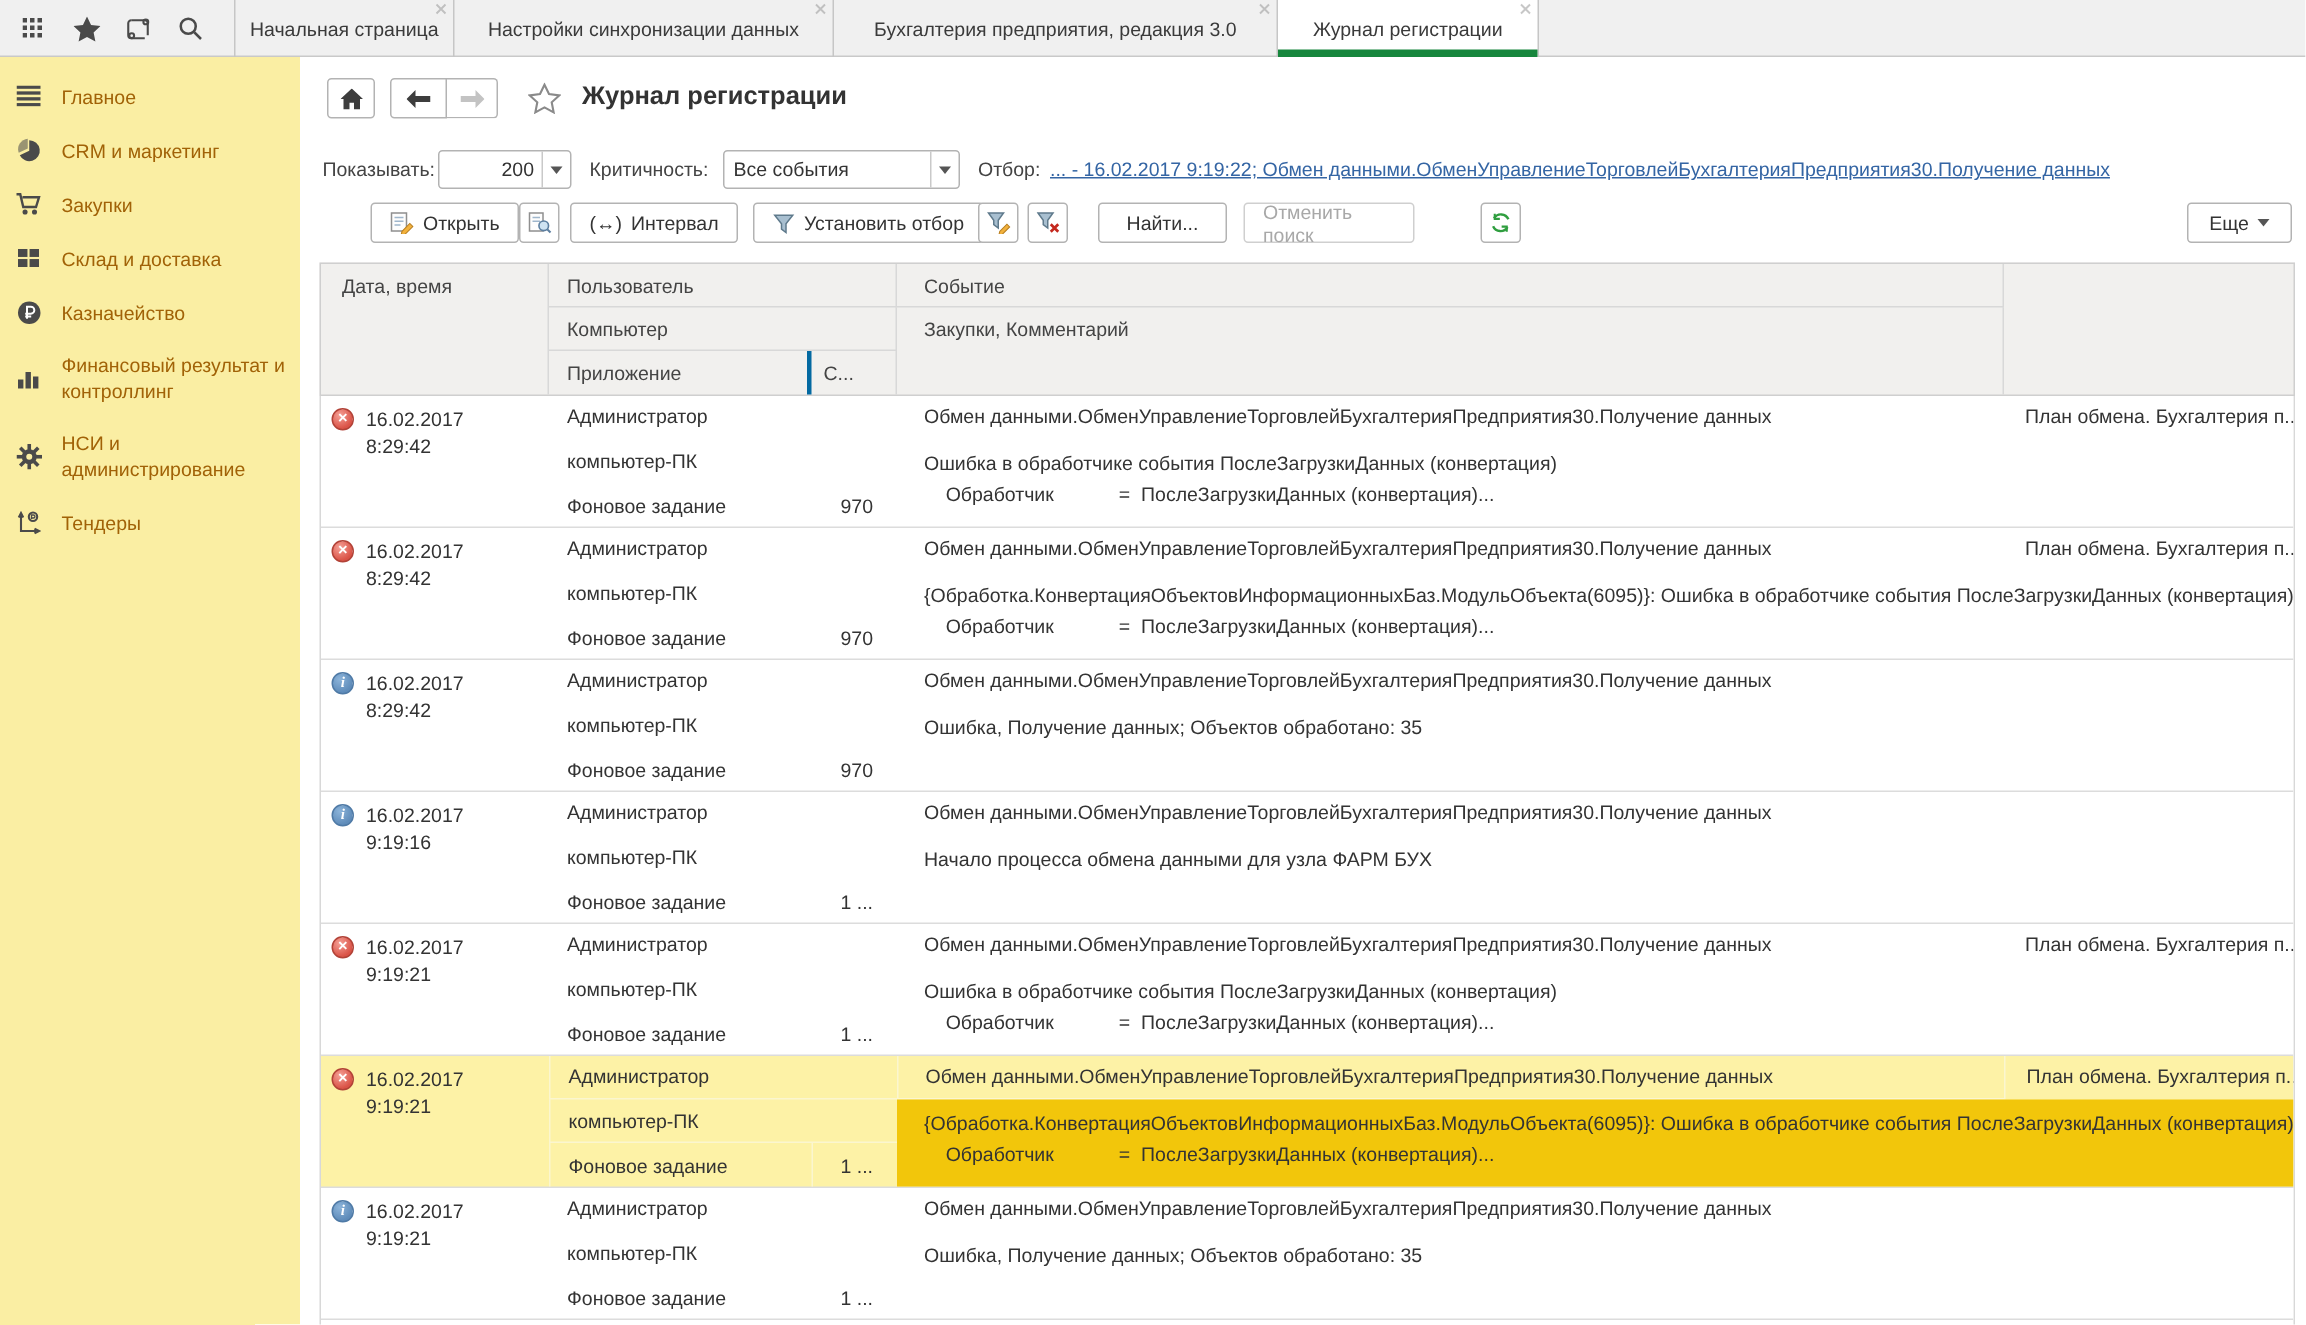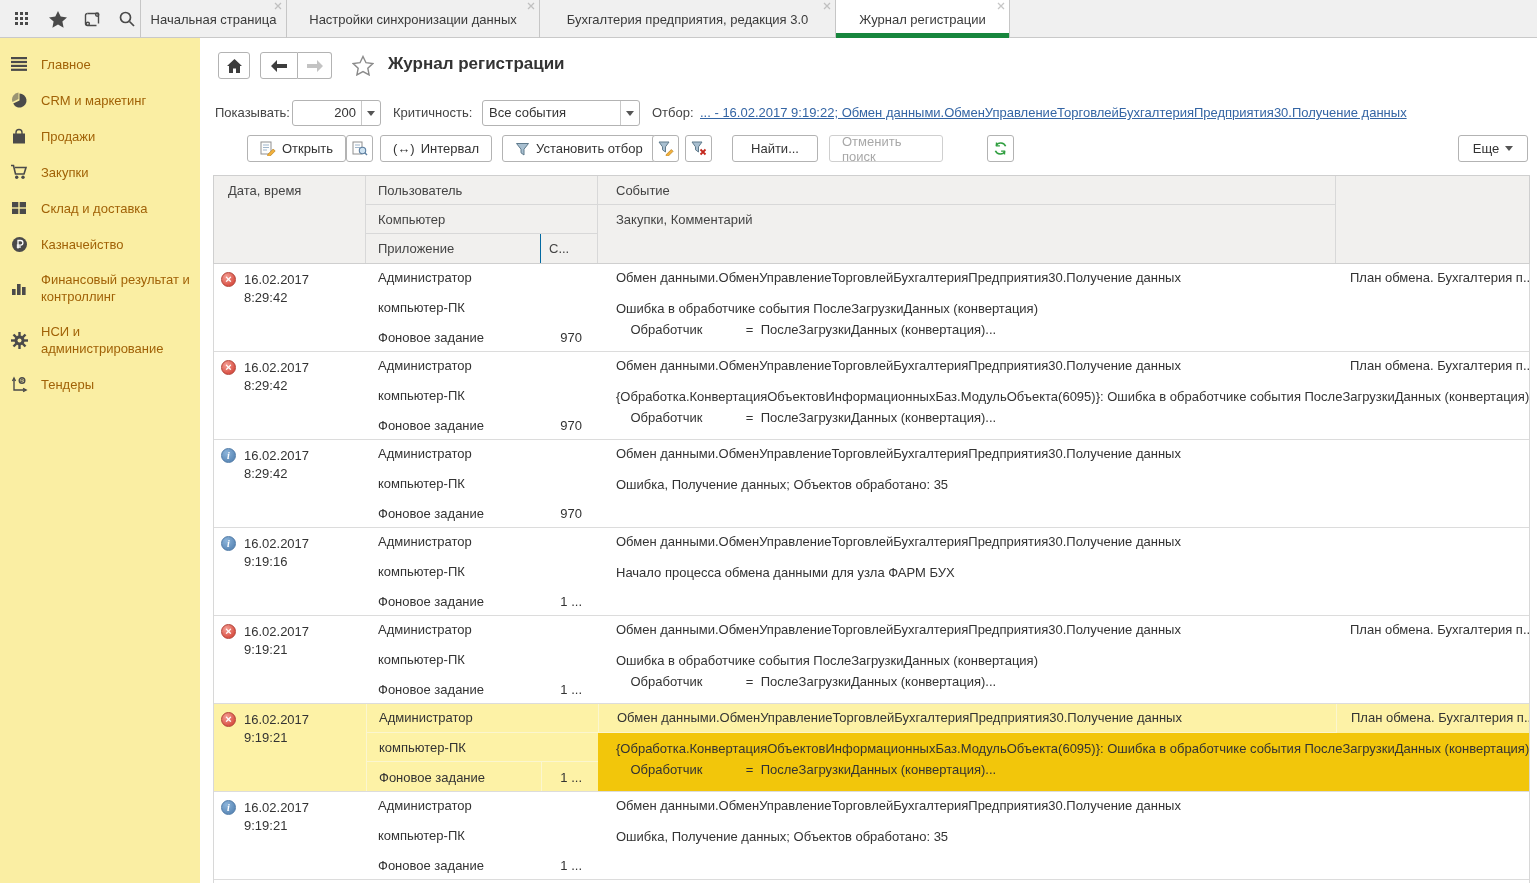--- a/index.html
+++ b/index.html
@@ -8,21 +8,21 @@
     font-family:"Liberation Sans","DejaVu Sans",sans-serif;
     font-size:13px;color:#333;background:#fff;
     -webkit-font-smoothing:antialiased;
   }
   
   .topbar{position:absolute;left:0;top:0;width:1537px;height:38px;background:#f0f0f0;border-bottom:1px solid #c9c9c9;box-sizing:border-box;}
   .top-icons{position:absolute;left:0;top:0;height:38px;width:138px;display:flex;align-items:center;justify-content:space-around;padding:0 6px;}
   .tbi{display:inline-flex;width:22px;height:22px;align-items:center;justify-content:center;cursor:pointer;}
   .tabs{position:absolute;left:140px;top:0;height:38px;display:flex;}
   .tab{position:relative;height:38px;box-sizing:border-box;border-right:1px solid #c6c6c6;display:flex;align-items:center;justify-content:center;color:#3a3a3a;cursor:pointer;background:transparent;}
-  .tab:first-child{border-left:1px solid #c6c6c6;}
+  .tab:first-child{border-left:1px solid #c6c6c6;margin-left:16px;}
   .tab:nth-child(1){width:147px;}
   .tab:nth-child(2){width:253px;}
   .tab:nth-child(3){width:296px;}
   .tab:nth-child(4){width:174px;}
   .tab.active{background:#fff;}
   .tab.active::after{content:"";position:absolute;left:0;right:0;bottom:0;height:5px;background:#17863d;}
   .tab-close{position:absolute;top:2px;right:4px;width:8px;height:8px;opacity:.55;}
   
   .sidebar{position:absolute;left:0;top:38px;width:200px;height:845px;background:#faeea3;box-sizing:border-box;padding-top:8px;}
   .side-item{display:flex;align-items:center;gap:13px;padding:9px 10px 9px 10px;cursor:pointer;color:#a16207;line-height:17px;}
@@ -59,21 +59,21 @@
   .icon-btn{padding:0 !important;width:27px;}
   .btn.disabled{color:#a8a8a8;border-color:#cfcfcf;cursor:default;}
   .more-btn{position:absolute;right:9px;top:0;width:70px;height:27px;gap:8px;}
   
   .table{position:absolute;left:13px;top:137px;right:7px;bottom:0;}
   .thead{display:grid;grid-template-columns:30px 122px 175px 57px 738px 1fr;grid-template-rows:29px 29px 29px;background:#f1f0ee;border:1px solid #cfcfcf;box-sizing:border-box;color:#444;}
   .th{padding:7px 0 0 12px;box-sizing:border-box;cursor:pointer;white-space:nowrap;overflow:hidden;}
   .th-datetime{grid-area:1/1/4/3;border-right:1px solid #d8d8d8;padding-left:14px;}
   .th-user{grid-area:1/3/2/5;border-right:1px solid #d8d8d8;border-bottom:1px solid #d8d8d8;}
   .th-computer{grid-area:2/3/3/5;border-right:1px solid #d8d8d8;border-bottom:1px solid #d8d8d8;}
-  .th-app{grid-area:3/3/4/4;border-right:1px solid #0369a1;}
+  .th-app{grid-area:3/3/4/4;border-right:3px solid #0369a1;}
   .th-session{grid-area:3/4/4/5;border-right:1px solid #d8d8d8;padding-left:8px;}
   .th-event{grid-area:1/5/2/6;border-right:1px solid #d8d8d8;border-bottom:1px solid #d8d8d8;padding-left:18px;}
   .th-data{grid-area:2/5/4/6;border-right:1px solid #d8d8d8;padding-left:18px;}
   .th-meta{grid-area:1/6/2/7;border-bottom:1px solid #d8d8d8;padding-left:14px;}
   .th-meta-rest{grid-area:2/6/4/7;}
   .tbody{border-left:1px solid #d8d8d8;border-right:1px solid #d8d8d8;overflow:hidden;position:relative;height:620px;}
   .trow{display:grid;grid-template-columns:30px 122px 175px 57px 738px 1fr;grid-template-rows:29px 29px 29px;border-bottom:1px solid #dcdcdc;background:#fff;cursor:pointer;}
   .c-datetime{grid-area:1/1/4/3;position:relative;padding:7px 0 0 30px;box-sizing:border-box;}
   .r-date{line-height:18px;}
   .r-time{line-height:18px;}
@@ -195,29 +195,20 @@
   <div class="side-item">
     <span class="side-icon">
         <svg width="17" height="17" viewBox="0 0 17 17">
           <path fill="#4a4a4a" d="M8.5 1.5a7 7 0 1 1-6.3 10l6.3-3z"></path>
           <path fill="#4a4a4a" d="M7.5.5a7 7 0 0 0-6 9.4l6-2.9z" opacity=".55"></path>
         </svg>
       </span>
     <span class="side-label">CRM и маркетинг</span>
   </div>
 
-  <div class="side-item">
-    <span class="side-icon">
-        <svg width="16" height="17" viewBox="0 0 16 17">
-          <path fill="none" stroke="#4a4a4a" stroke-width="1.4" d="M5 6V4.5a3 3 0 0 1 6 0V6"></path>
-          <rect x="2" y="5.5" width="12" height="10" fill="#4a4a4a"></rect>
-        </svg>
-      </span>
-    <span class="side-label">Продажи</span>
-  </div>
 
   <div class="side-item">
     <span class="side-icon">
         <svg width="18" height="16" viewBox="0 0 18 16">
           <path fill="none" stroke="#4a4a4a" stroke-width="1.6" d="M1 1.5h2.5l2 8.5h8.5l2-6.5H5"></path>
           <circle cx="6.7" cy="13.3" r="1.7" fill="#4a4a4a"></circle>
           <circle cx="13" cy="13.3" r="1.7" fill="#4a4a4a"></circle>
         </svg>
       </span>
     <span class="side-label">Закупки</span>

